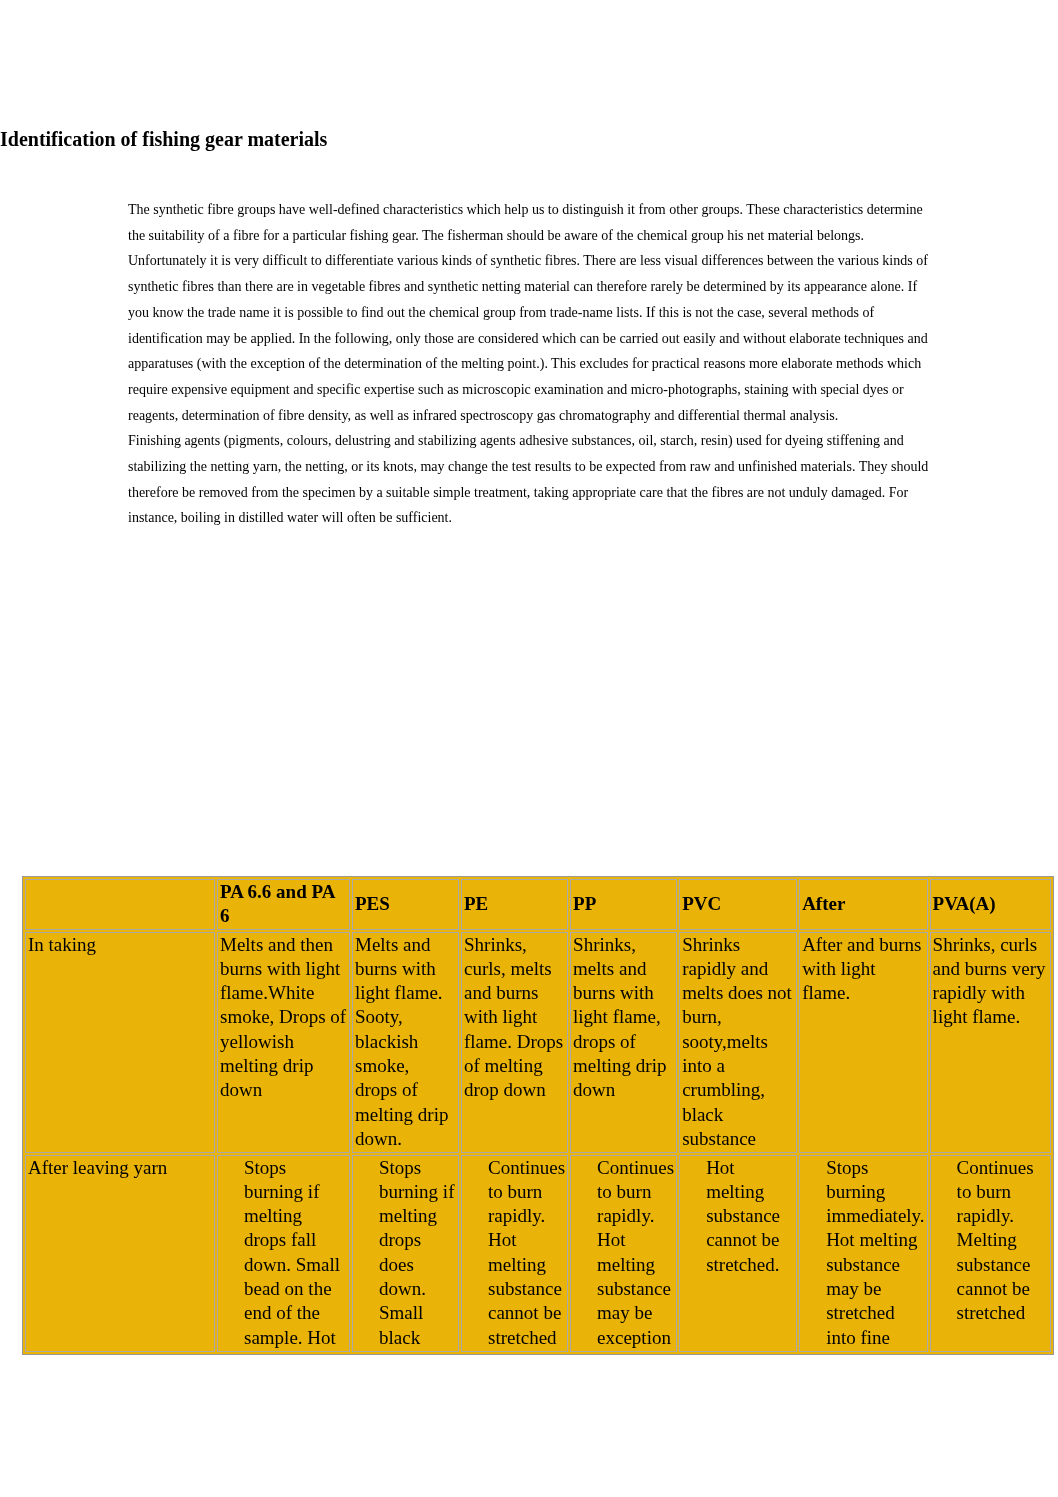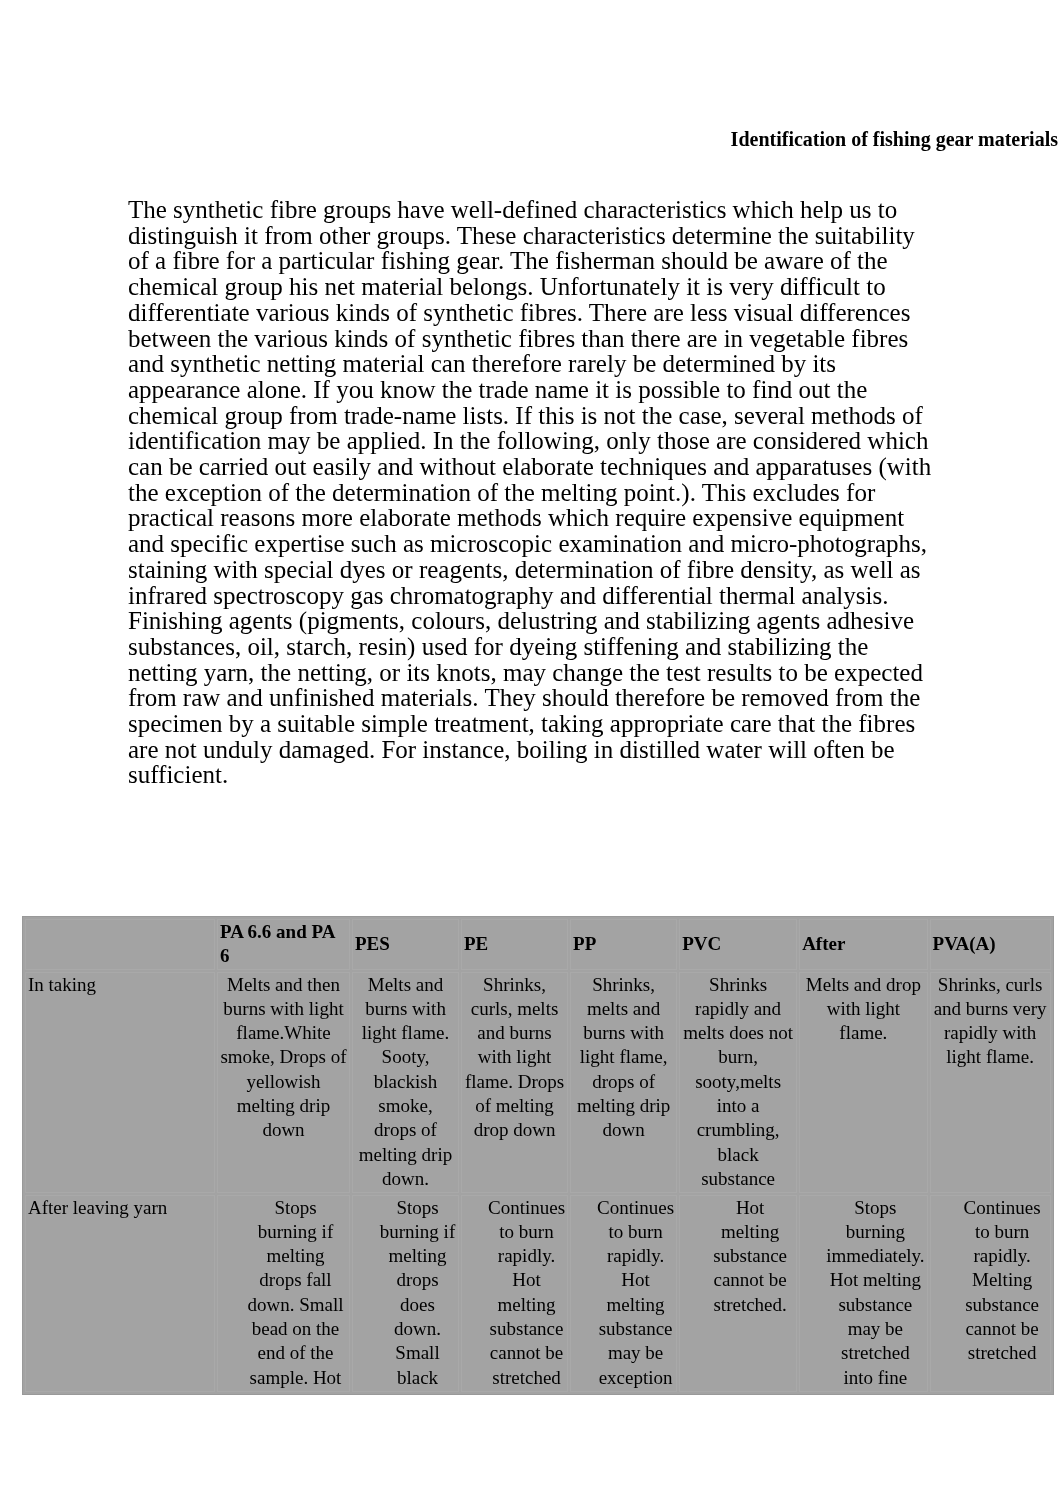--- a/index.html
+++ b/index.html
@@ -4,49 +4,49 @@
 <style>
   html, body { margin: 0; padding: 0; }
   body {
     width: 1058px; height: 1497px;
     background: #ffffff; color: #000000;
     font-family: "Liberation Serif", serif;
     position: relative; overflow: hidden;
   }
   .title {
     position: absolute; top: 128px; left: 0; width: 1058px;
-    margin: 0; text-align: right;
+    margin: 0; text-align: left;
     font-size: 20px; font-weight: bold;
   }
   .body-text {
     position: absolute; top: 197px; left: 128px; width: 808px;
-    font-size: 25px; line-height: 25.7px;
+    font-size: 14px; line-height: 25.7px;
   }
   .body-text p { margin: 0; padding: 0; }
   table.materials {
-    position: absolute; top: 916px; left: 22px;
+    position: absolute; top: 876px; left: 22px;
     border-collapse: separate; border-spacing: 2px;
     border: 1px solid #999999;
     table-layout: fixed;
-    background: #a3a3a3;
+    background: #eab308;
   }
   table.materials th, table.materials td {
     border: 1px solid #a9a9a9;
     font-size: 19px; line-height: 24.3px;
     text-align: left; vertical-align: top;
     padding: 0 2px;
     overflow: hidden;
   }
   table.materials th {
     font-weight: bold;
     vertical-align: middle;
     height: 48px;
   }
   td.rowlabel { padding-top: 5px; }
-  .cellclip { overflow: hidden; text-align: center; }
+  .cellclip { overflow: hidden; }
   .r1 { height: 219px; }
   .r2 { height: 195px; margin-left: 24px; }
 </style>
 </head>
 <body>
 
 <h1 class="title">Identification of fishing gear materials</h1>
 
 <div class="body-text">
   <p>The synthetic fibre groups have well-defined characteristics which help us to distinguish it from other groups. These characteristics determine the suitability of a fibre for a particular fishing gear. The fisherman should be aware of the chemical group his net material belongs. Unfortunately it is very difficult to differentiate various kinds of synthetic fibres. There are less visual differences between the various kinds of synthetic fibres than there are in vegetable fibres and synthetic netting material can therefore rarely be determined by its appearance alone. If you know the trade name it is possible to find out the chemical group from trade-name lists. If this is not the case, several methods of identification may be applied. In the following, only those are considered which can be carried out easily and without elaborate techniques and apparatuses (with the exception of the determination of the melting point.). This excludes for practical reasons more elaborate methods which require expensive equipment and specific expertise such as microscopic examination and micro-photographs, staining with special dyes or reagents, determination of fibre density, as well as infrared spectroscopy gas chromatography and differential thermal analysis.</p>
@@ -88,21 +88,21 @@
       <td>
           <div class="cellclip r1">Shrinks, curls, melts and burns with light flame. Drops of melting drop down</div>
         </td>
       <td>
           <div class="cellclip r1">Shrinks, melts and burns with light flame, drops of melting drip down</div>
         </td>
       <td>
           <div class="cellclip r1">Shrinks rapidly and melts does not burn, sooty,melts into a crumbling, black substance</div>
         </td>
       <td>
-          <div class="cellclip r1">Melts and drop with light flame.</div>
+          <div class="cellclip r1">After and burns with light flame.</div>
         </td>
       <td>
           <div class="cellclip r1">Shrinks, curls and burns very rapidly with light flame.</div>
         </td>
     </tr>
     <tr>
       <td class="rowlabel">After leaving yarn</td>
       <td>
           <div class="cellclip r2">Stops burning if melting drops fall down. Small bead on the end of the sample. Hot melting bead</div>
         </td>

